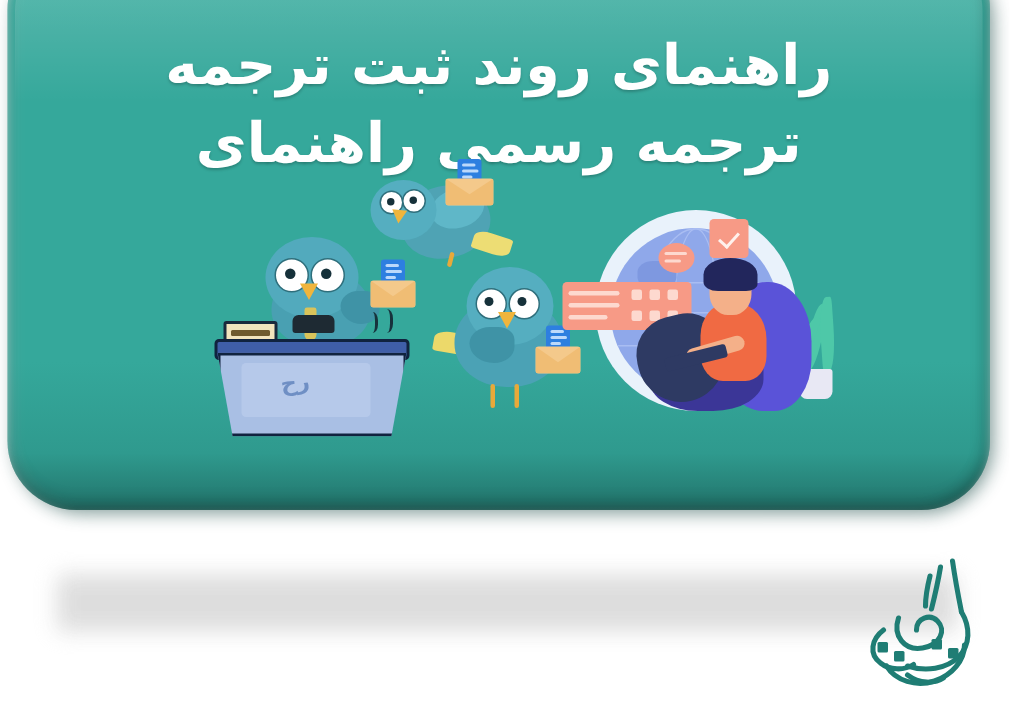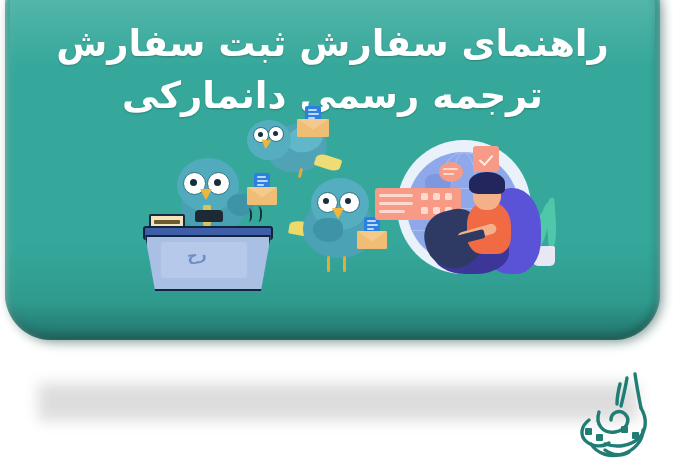--- a/index.html
+++ b/index.html
@@ -377,22 +377,22 @@
 
 <div id="banner">
 
   <div class="gray-band"></div>
 
   <div class="card-shadow"></div>
 
   <div class="card">
 
     <div class="headline">
-      <span class="l1">راهنمای سفارش ثبت سفارش</span>
-      <span class="l2">ترجمه رسمی دانمارکی</span>
+      <span class="l1">راهنمای روند ثبت ترجمه</span>
+      <span class="l2">ترجمه رسمی راهنمای</span>
     </div>
 
     <div class="stage">
 
       <div class="bird" style="left:240px; top:6px; width:96px; height:62px;">
         <div class="bd-body" style="left:22px; top:8px; width:60px; height:48px; background:#4fa3b4; transform:rotate(-12deg);"></div>
         <div class="bd-wing" style="left:42px; top:10px; width:36px; height:26px; background:#5fb7c8; transform:rotate(-22deg);"></div>
         <div class="bd-head" style="left:2px; top:4px; width:44px; height:40px; background:#55aec0;"></div>
         <div class="bd-eye-w" style="left:8px; top:11px; width:14px; height:14px;"></div>
         <div class="bd-pupil" style="left:13px; top:16px; width:5px; height:5px;"></div>

